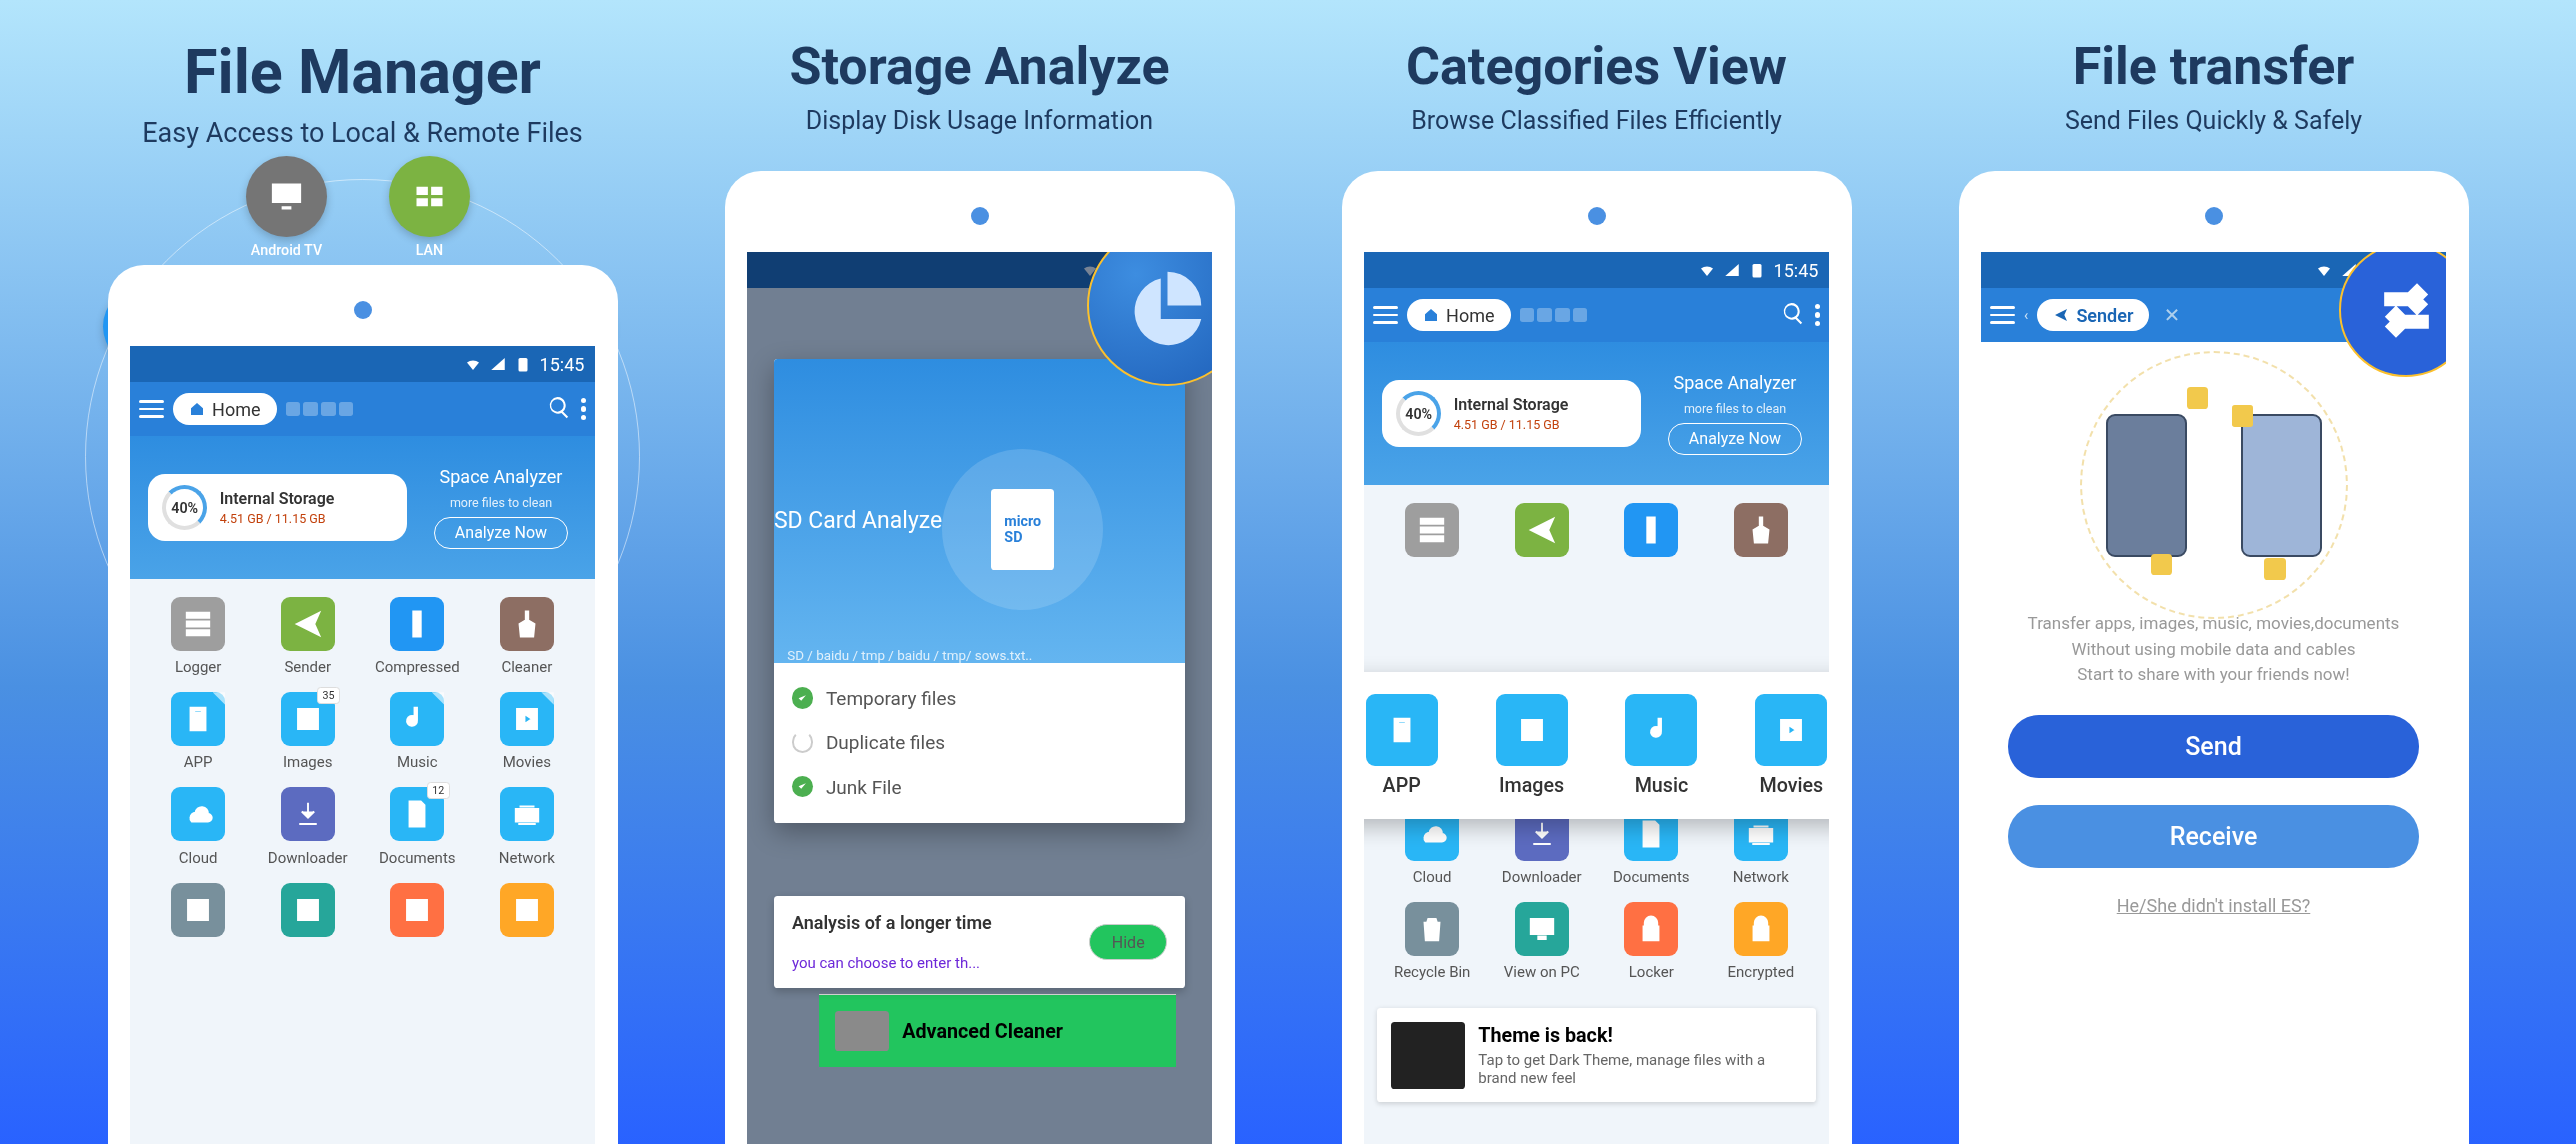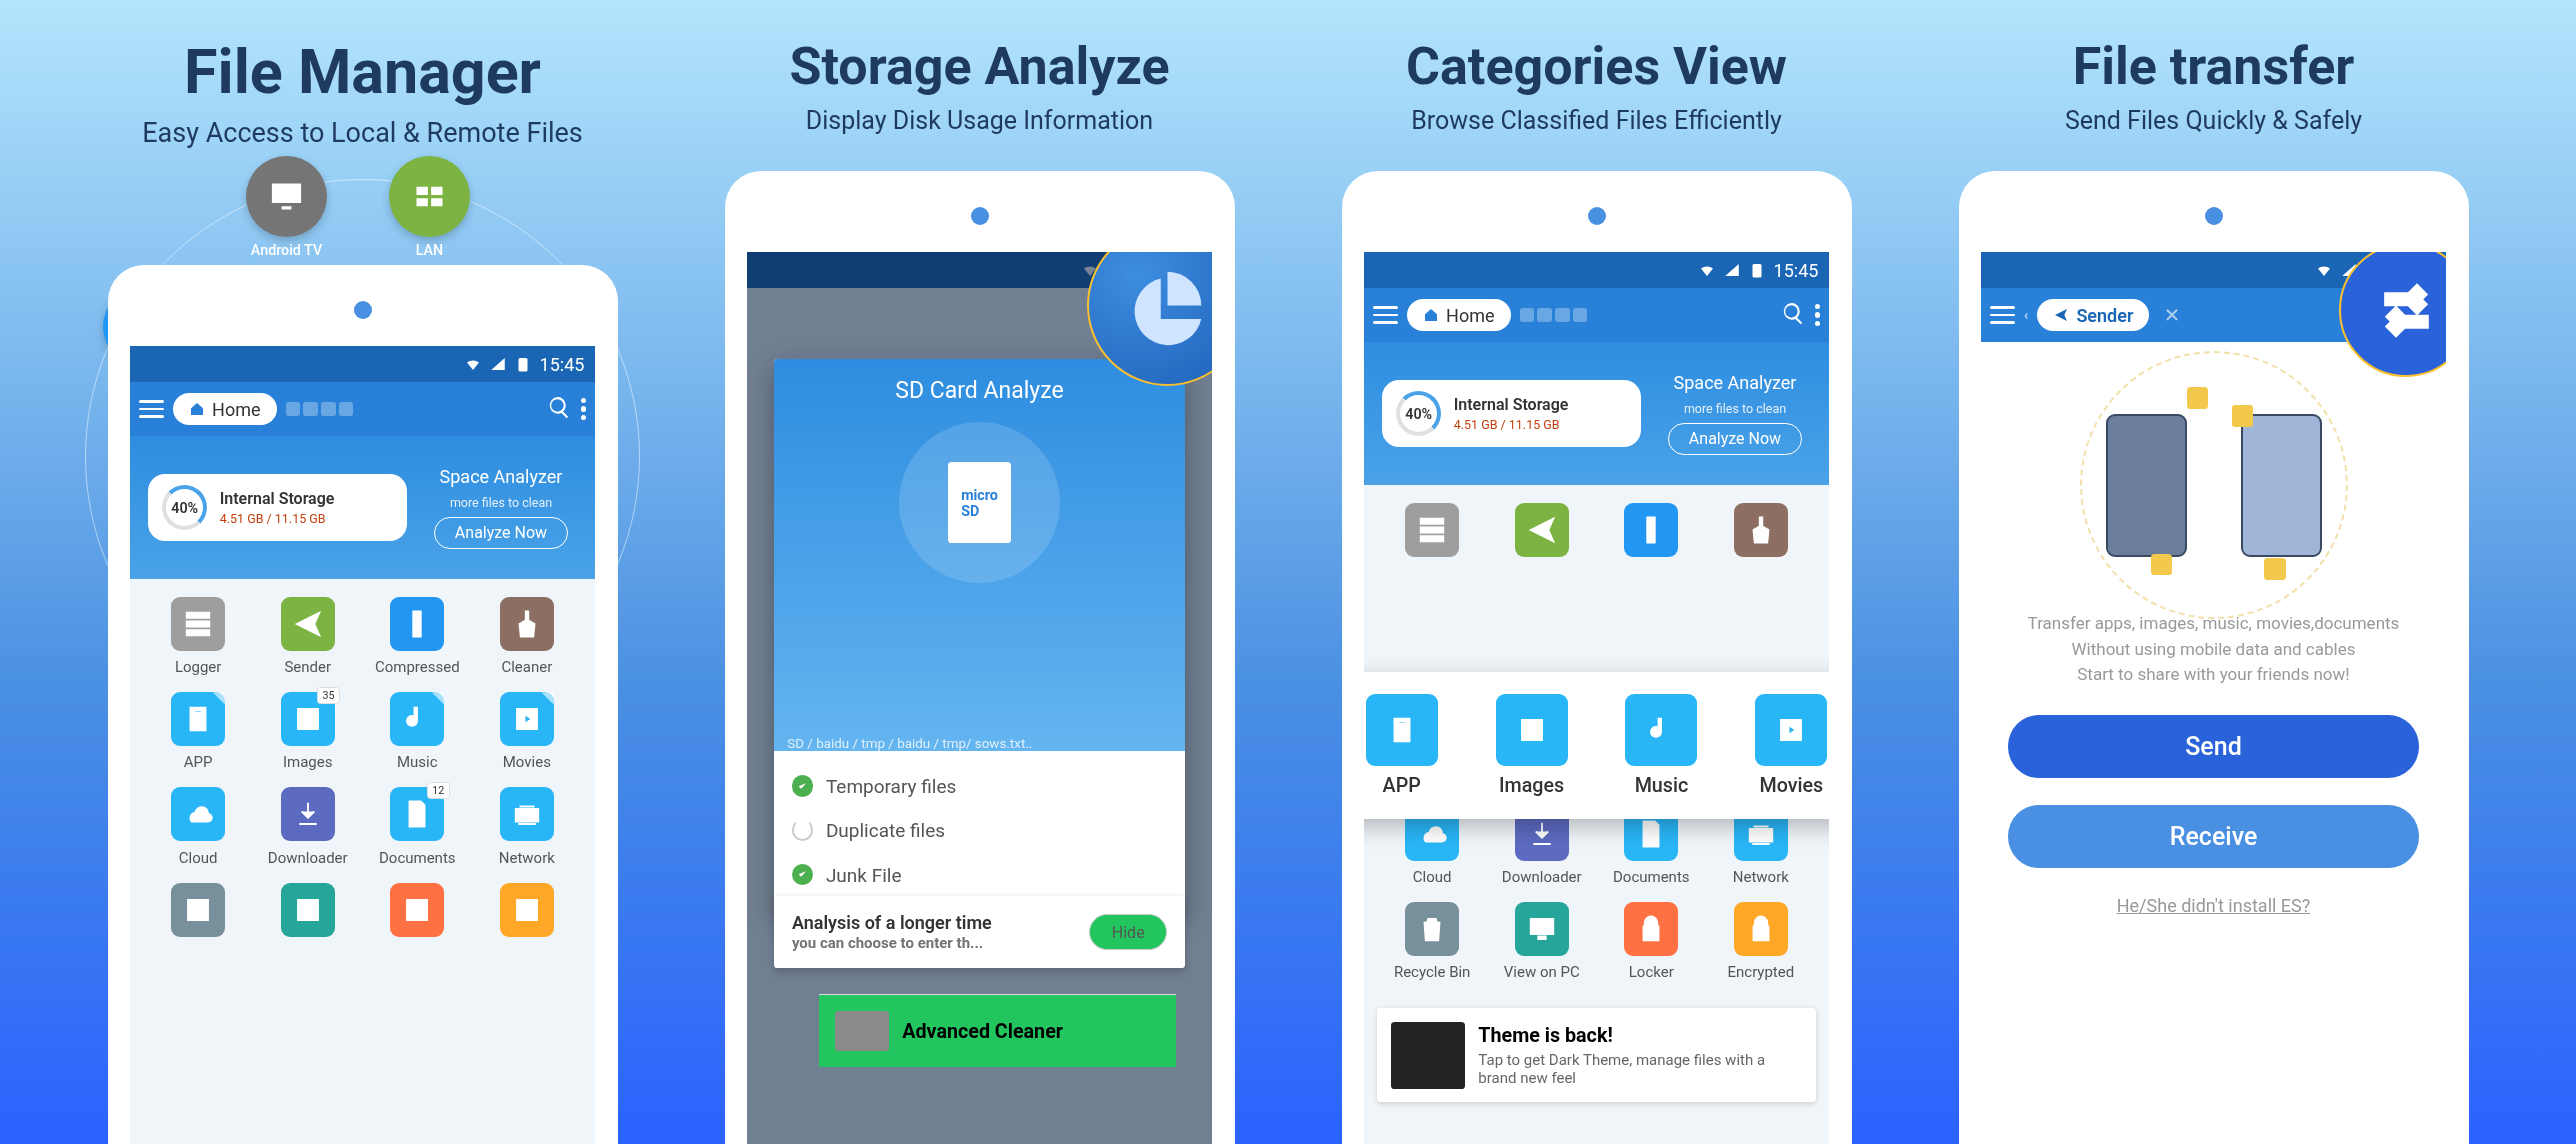--- a/index.html
+++ b/index.html
@@ -51,33 +51,33 @@
 .popup-row .icon-tile { width:72px; height:72px; margin:0 auto; }
 
 
 .promo { background:#fff; margin:9px 13.4px 0; border-radius:3.6px; box-shadow:0 1.8px 5.4px rgba(0,0,0,.15); display:flex; align-items:center; gap:13.4px; padding:13.4px; }
 .promo-thumb { width:89px; height:67px; background:#222; border-radius:3.6px; }
 .promo-title { font-size:19.7px; font-weight:700; }
 .promo-sub { font-size:15px; color:#666; margin-top:3.6px; }
 
 
 .sd-card { position:absolute; top:107px; left:27px; right:27px; background:#fff; box-shadow:0 9px 27px rgba(0,0,0,.3); border-radius:3.6px; overflow:hidden; z-index:5; }
-.sd-head { background:linear-gradient(to bottom,#2e8de0,#64b5f0); height:392px; display:flex; flex-direction:column; align-items:center; padding-top:18px; color:#fff; position:relative; }
+.sd-head { background:linear-gradient(to bottom,#2e8de0,#64b5f0); height:304px; display:flex; flex-direction:row; align-items:center; padding-top:18px; color:#fff; position:relative; }
 .sd-title { font-size:23px; }
 .sd-circle { width:161px; height:161px; border-radius:50%; background:rgba(255,255,255,.15); margin-top:18px; display:flex; align-items:center; justify-content:center; }
 .sd-card-icon { width:63px; height:81px; background:#fff; border-radius:3.6px; display:flex; align-items:center; justify-content:center; color:#2980d9; font-size:14.3px; font-weight:700; }
 .sd-path { position:absolute; bottom:0; left:13.4px; font-size:13.4px; opacity:.8; }
 .sd-list { padding:13.4px 18px; }
 .sd-item { display:flex; align-items:flex-start; gap:12.5px; padding:10.7px 0; font-size:19px; color:#555; }
 .check-ic { width:21.5px; height:21.5px; border-radius:50%; background:#4caf50; display:flex; align-items:center; justify-content:center; }
 .check-ic svg { width:12.5px; height:12.5px; fill:#fff; }
 .spinner-ic { width:21.5px; height:21.5px; border:2.7px solid #ccc; border-top-color:transparent; border-radius:50%; }
 .sd-bottom { position:absolute; top:644px; left:27px; right:27px; background:#fff; border-radius:3.6px; box-shadow:0 3.6px 9px rgba(0,0,0,.2); padding:16px 18px; display:flex; align-items:center; justify-content:space-between; z-index:5; }
 .sd-bottom-title { font-size:18px; font-weight:600; color:#333; }
-.sd-bottom-sub { font-size:15px; color:#737373; margin-top:1px;font-weight:bold; }
+.sd-bottom-sub { font-size:15px; color:#6d28d9; margin-top:21px; }
 .hide-btn { border:0.9px solid #ccc; border-radius:18px; padding:7.2px 21.5px; font-size:16px; color:#555; background:#22c55e; }
 .advanced { position:absolute; top:742px; left:72px; right:36px; background:#22c55e; border-top:0.9px solid #ddd; padding:16px; font-size:19.7px; font-weight:700; display:flex; align-items:center; gap:13.4px; }
 .adv-thumb { width:54px; height:40px; background:#8a8a8a; border-radius:3.6px; }
 .dim { position:absolute; inset:0; background:rgba(10,30,60,.55); }
 
 
 .pie-bubble { position:absolute; top:-27px; right:-36px; width:161px; height:161px; border-radius:50%; background:radial-gradient(circle at 30% 30%, #3d8de0,#1e5fb8); border:2.7px solid #fbc02d; display:flex; align-items:center; justify-content:center; z-index:20; }
 .pie-bubble svg { width:81px; height:81px; fill:#cfe5ff; }
 
 

